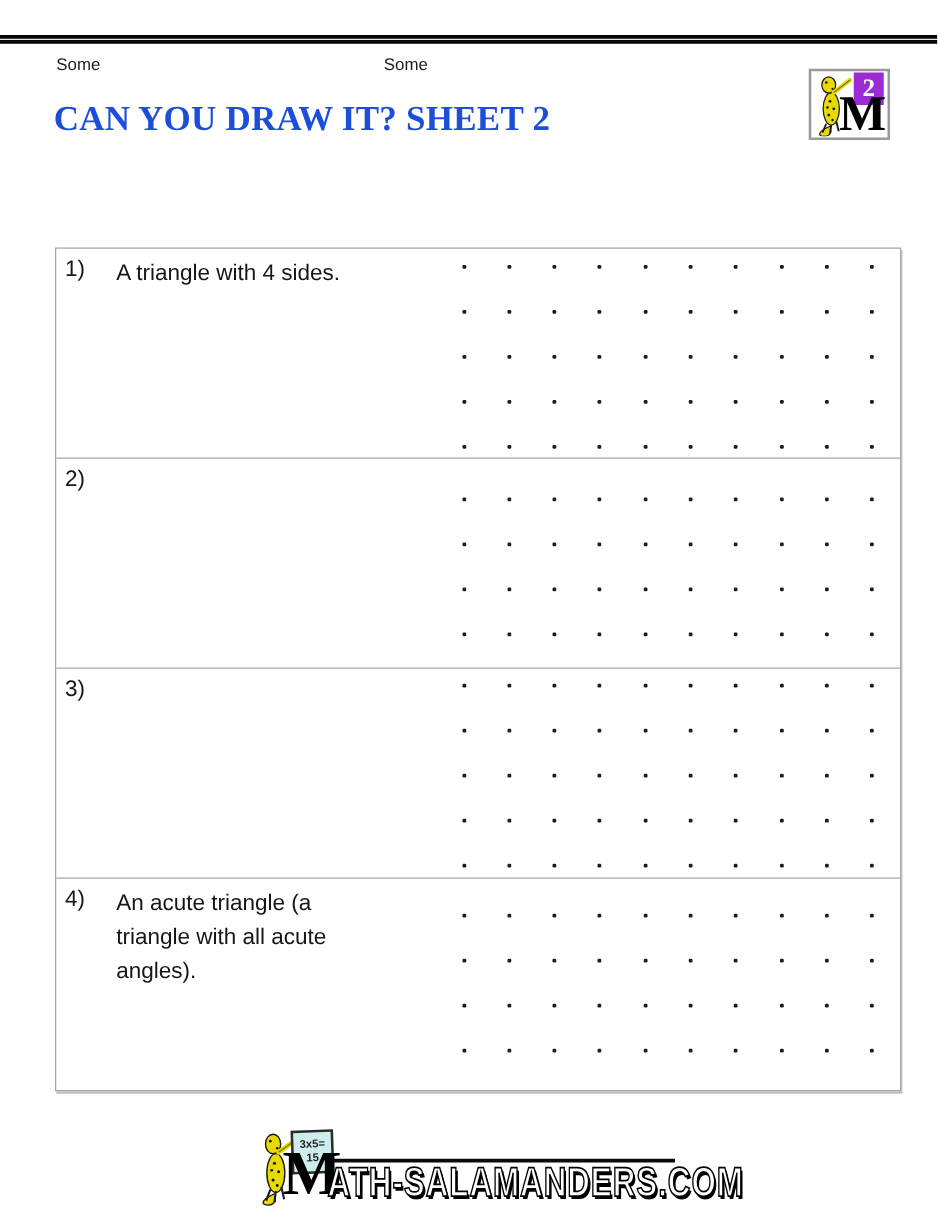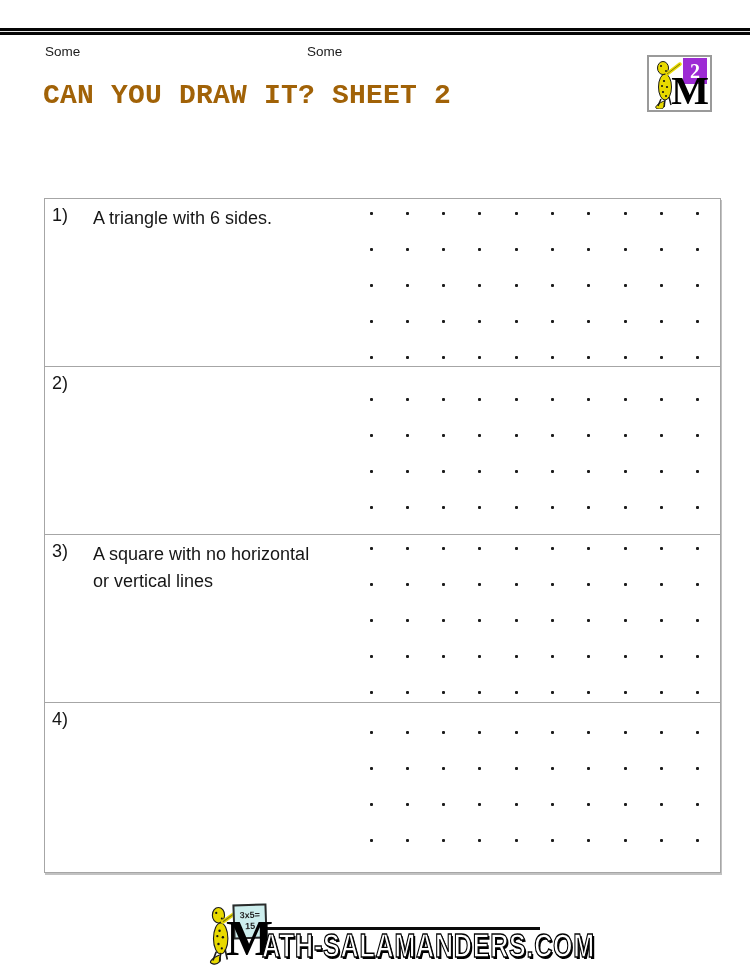--- a/index.html
+++ b/index.html
@@ -7,22 +7,22 @@
         font-family:"Liberation Sans",sans-serif;color:#161616;}
 
   
   .top-rule{position:absolute;left:0;top:28px;width:750px;height:1px;
             background:#e8e8e8;border-top:3px solid #050505;border-bottom:3px solid #050505;}
 
   .field-label{position:absolute;top:44px;font-size:13.5px;color:#1a1a1a;}
   #name-label{left:45px;}
   #date-label{left:307px;}
 
-  .page-title{position:absolute;left:43px;top:80px;font-family:Liberation Mono, monospace;
-              font-size:28px;font-weight:600;letter-spacing:.2px;color:#a16207;}
+  .page-title{position:absolute;left:43px;top:80px;font-family:Liberation Serif, serif;
+              font-size:28px;font-weight:600;letter-spacing:.2px;color:#1d4ed8;}
 
   .instructions{position:absolute;left:44px;top:126px;width:648px;
                 font-size:18px;line-height:30px;color:#141414;}
 
   
   .logo-box{position:absolute;left:647px;top:55px;width:61px;height:53px;
             border:2px solid #9a9a9a;background:#fff;}
   .logo-num{position:absolute;right:3px;top:1px;width:24px;height:26px;background:#9d2bd4;
             color:#fff;font-family:"Liberation Serif",serif;font-weight:700;font-size:20px;
             text-align:center;line-height:26px;}
@@ -90,21 +90,21 @@
     <div class="logo-num">2</div>
     <div class="logo-m">M</div>
   </div>
 
   <div class="page-title">CAN YOU DRAW IT? SHEET 2</div>
 
 
   <div class="q-table">
     <div class="q-row">
       <span class="q-num">1)</span>
-      <span class="q-text">A triangle with 6 sides.</span>
+      <span class="q-text">A triangle with 4 sides.</span>
       <div class="dots">
           <div class="dot" style="left: 0px; top: 0px;"></div>
           <div class="dot" style="left: 36.33px; top: 0px;"></div>
           <div class="dot" style="left: 72.66px; top: 0px;"></div>
           <div class="dot" style="left: 108.99px; top: 0px;"></div>
           <div class="dot" style="left: 145.32px; top: 0px;"></div>
           <div class="dot" style="left: 181.65px; top: 0px;"></div>
           <div class="dot" style="left: 217.98px; top: 0px;"></div>
           <div class="dot" style="left: 254.31px; top: 0px;"></div>
           <div class="dot" style="left: 290.64px; top: 0px;"></div>
@@ -191,21 +191,20 @@
           <div class="dot" style="left: 145.32px; top: 108.6px;"></div>
           <div class="dot" style="left: 181.65px; top: 108.6px;"></div>
           <div class="dot" style="left: 217.98px; top: 108.6px;"></div>
           <div class="dot" style="left: 254.31px; top: 108.6px;"></div>
           <div class="dot" style="left: 290.64px; top: 108.6px;"></div>
           <div class="dot" style="left: 326.97px; top: 108.6px;"></div>
         </div>
     </div>
     <div class="q-row">
       <span class="q-num">3)</span>
-      <span class="q-text">A square with no horizontal or vertical lines</span>
       <div class="dots">
           <div class="dot" style="left: 0px; top: 0px;"></div>
           <div class="dot" style="left: 36.33px; top: 0px;"></div>
           <div class="dot" style="left: 72.66px; top: 0px;"></div>
           <div class="dot" style="left: 108.99px; top: 0px;"></div>
           <div class="dot" style="left: 145.32px; top: 0px;"></div>
           <div class="dot" style="left: 181.65px; top: 0px;"></div>
           <div class="dot" style="left: 217.98px; top: 0px;"></div>
           <div class="dot" style="left: 254.31px; top: 0px;"></div>
           <div class="dot" style="left: 290.64px; top: 0px;"></div>
@@ -247,20 +246,21 @@
           <div class="dot" style="left: 145.32px; top: 144.8px;"></div>
           <div class="dot" style="left: 181.65px; top: 144.8px;"></div>
           <div class="dot" style="left: 217.98px; top: 144.8px;"></div>
           <div class="dot" style="left: 254.31px; top: 144.8px;"></div>
           <div class="dot" style="left: 290.64px; top: 144.8px;"></div>
           <div class="dot" style="left: 326.97px; top: 144.8px;"></div>
         </div>
     </div>
     <div class="q-row">
       <span class="q-num">4)</span>
+      <span class="q-text">An acute triangle (a triangle with all acute angles).</span>
       <div class="dots">
           <div class="dot" style="left: 0px; top: 0px;"></div>
           <div class="dot" style="left: 36.33px; top: 0px;"></div>
           <div class="dot" style="left: 72.66px; top: 0px;"></div>
           <div class="dot" style="left: 108.99px; top: 0px;"></div>
           <div class="dot" style="left: 145.32px; top: 0px;"></div>
           <div class="dot" style="left: 181.65px; top: 0px;"></div>
           <div class="dot" style="left: 217.98px; top: 0px;"></div>
           <div class="dot" style="left: 254.31px; top: 0px;"></div>
           <div class="dot" style="left: 290.64px; top: 0px;"></div>

